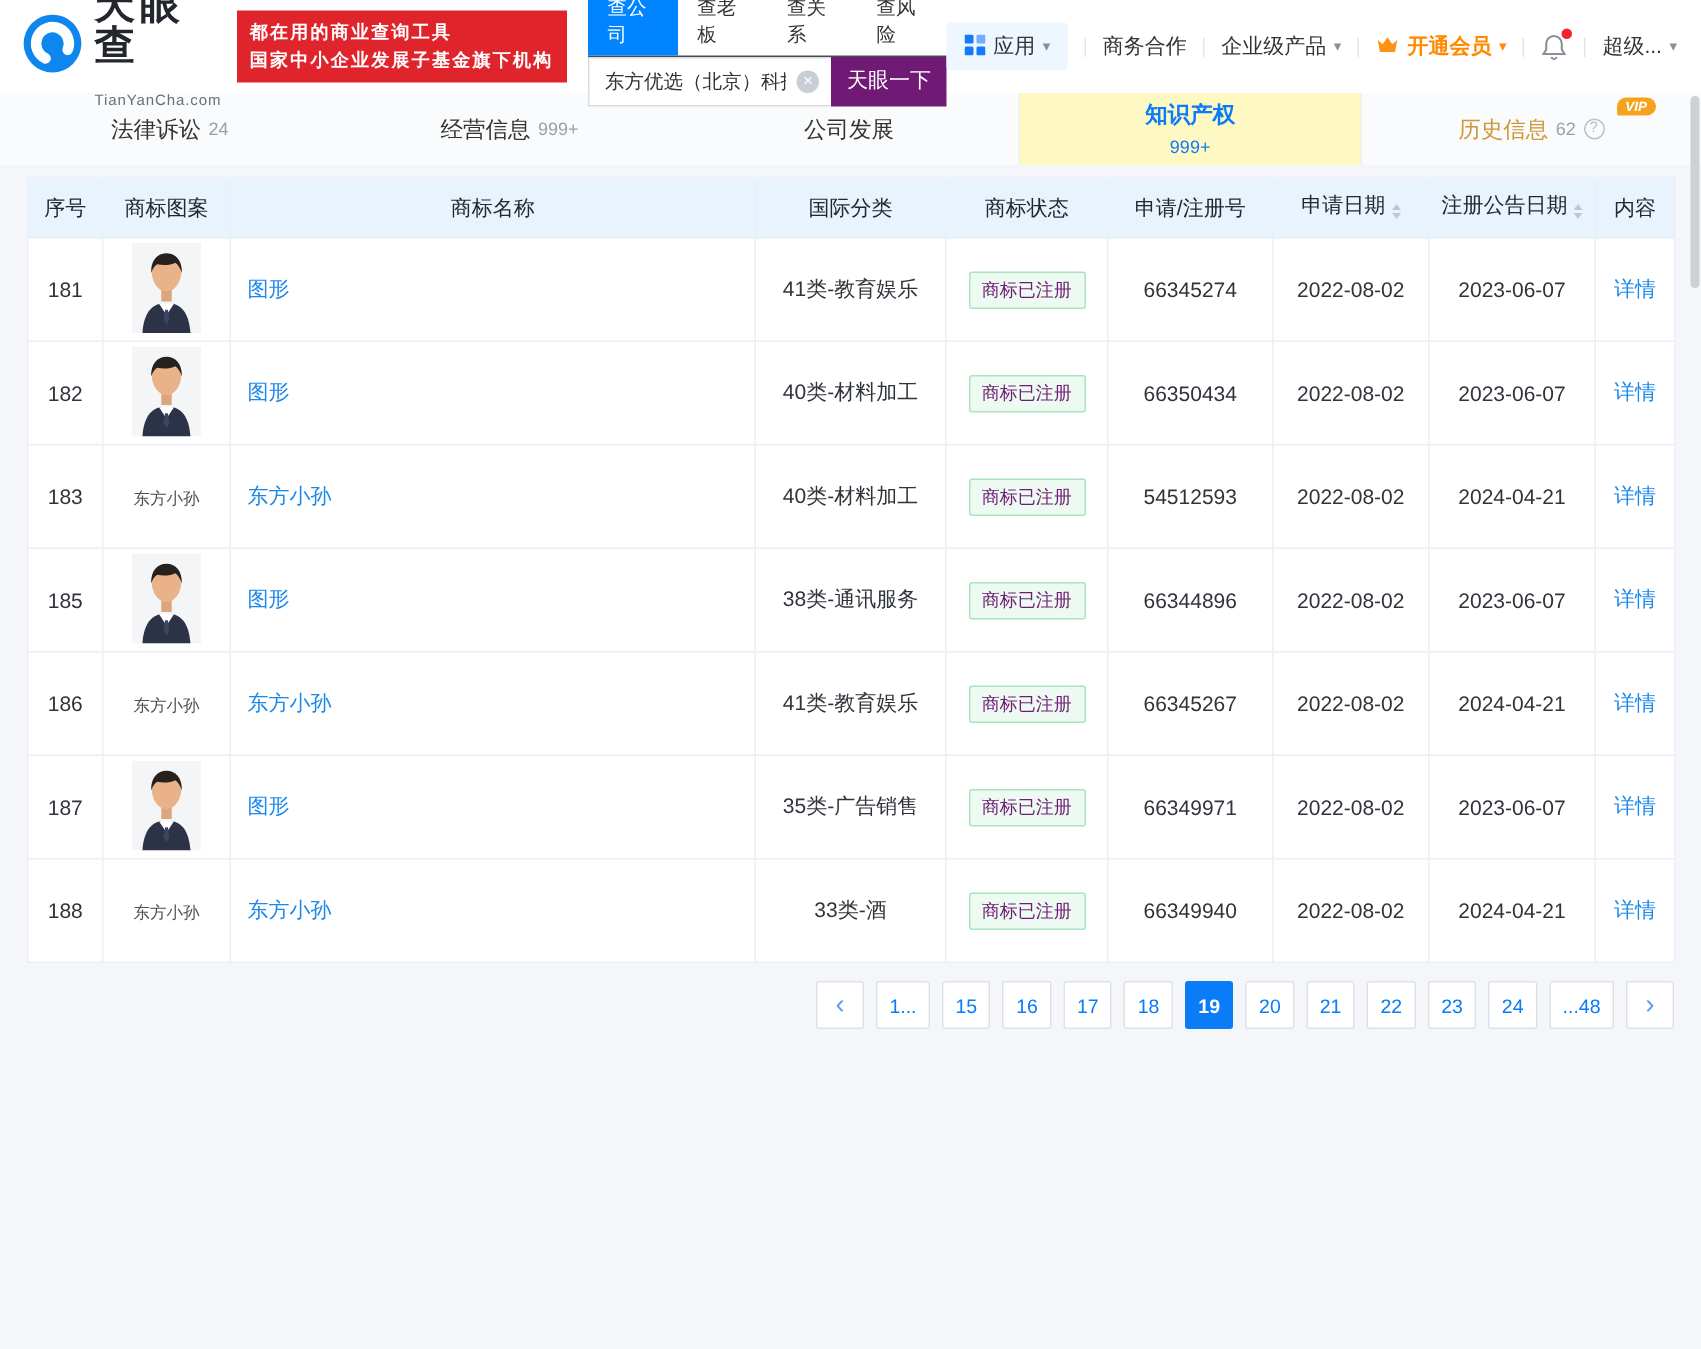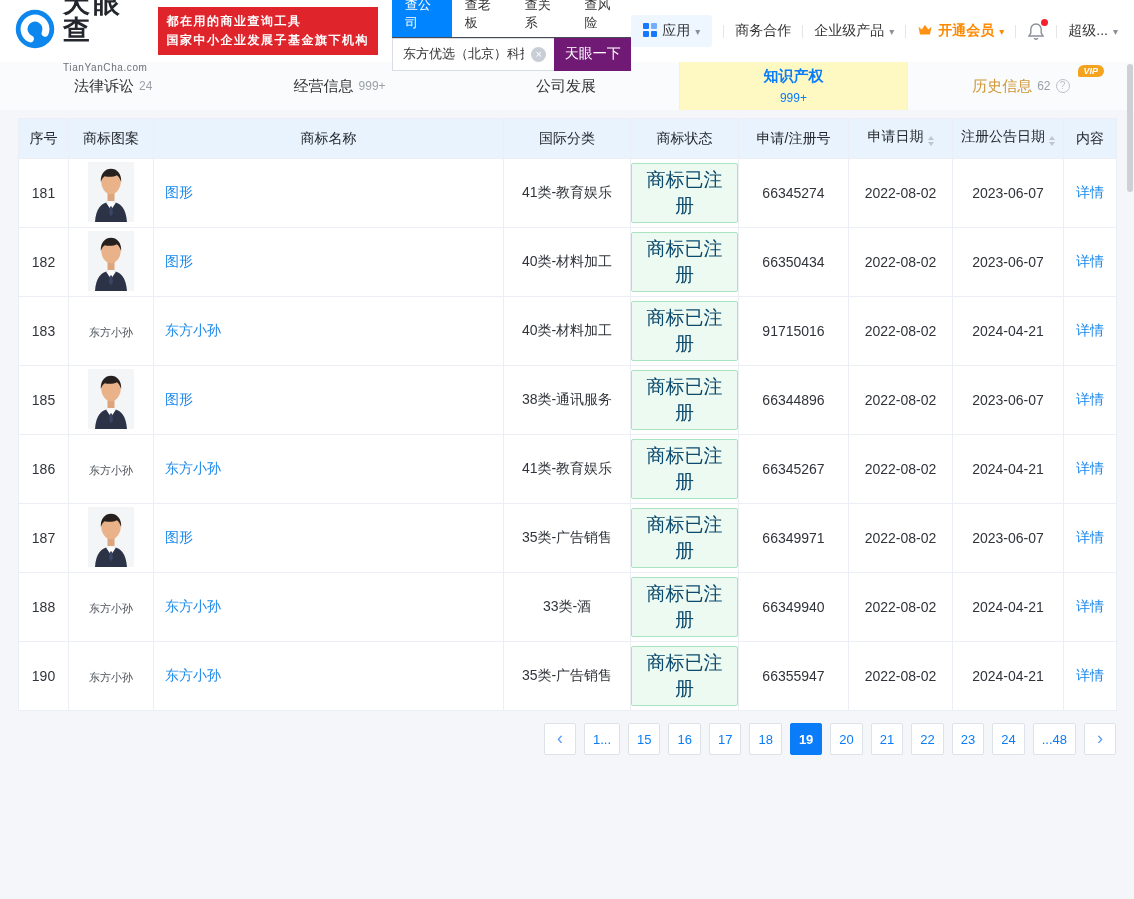--- a/index.html
+++ b/index.html
@@ -56,21 +56,21 @@
   table { width:100%; border-collapse:collapse; table-layout:fixed; }
   th,td { border:1px solid #ebeff5; }
   thead th { background:#e8f3fd; height:40px; font-size:14px; font-weight:400; color:#24282e; }
   td { height:69px; text-align:center; font-size:14px; color:#30343a; }
   .col-no{width:50px}.col-img{width:85px}.col-name{width:350px}.col-class{width:127px}
   .col-status{width:108px}.col-reg{width:110px}.col-apply{width:104px}.col-pub{width:111px}.col-detail{width:53px}
   .name-cell { text-align:left; padding-left:11px; }
   .tm-link { color:#1c88eb; cursor:pointer; text-decoration:none; }
   .textmark { font-size:11px; color:#4a4f57; font-family:"Liberation Serif","DejaVu Serif",serif; cursor:pointer; }
   .portrait-box { display:inline-block; line-height:0; cursor:pointer; }
-  .status-badge { display:inline-block; padding:3px 8px; font-size:19px; color:#0c4a6e;
+  .status-badge { display:inline-block; padding:3px 8px; font-size:12px; color:#701a75;
     background:#edfaf1; border:1px solid #a9e3c0; border-radius:2px; }
   .sort { display:inline-flex; flex-direction:column; margin-left:4px; vertical-align:1px; }
   .sort i { width:0; height:0; border:3.5px solid transparent; }
   .sort .up { border-bottom:4.5px solid #c0c6cf; margin-bottom:2px; }
   .sort .down { border-top:4.5px solid #c0c6cf; }
 
   
   .pagination { display:flex; justify-content:flex-end; gap:8px; margin:12px 18px 0; }
   .page-btn { min-width:32px; height:32px; padding:0 8px; background:#fff; border:1px solid #dde2e9;
     border-radius:2px; color:#0b7cf8; font-size:13px; display:flex; align-items:center;
@@ -253,21 +253,21 @@
     <td>2023-06-07</td>
     <td><a class="tm-link">详情</a></td>
   </tr>
 
   <tr>
     <td>183</td>
     <td><span class="textmark">东方小孙</span></td>
     <td class="name-cell"><a class="tm-link">东方小孙</a></td>
     <td>40类-材料加工</td>
     <td><span class="status-badge">商标已注册</span></td>
-    <td>91715016</td>
+    <td>54512593</td>
     <td>2022-08-02</td>
     <td>2024-04-21</td>
     <td><a class="tm-link">详情</a></td>
   </tr>
 
 
   <tr>
     <td>185</td>
     <td><span class="portrait-box"><svg width="46" height="60" viewBox="0 0 46 60">
                 <rect width="46" height="60" fill="#f3f5f7"></rect>
@@ -325,31 +325,20 @@
     <td class="name-cell"><a class="tm-link">东方小孙</a></td>
     <td>33类-酒</td>
     <td><span class="status-badge">商标已注册</span></td>
     <td>66349940</td>
     <td>2022-08-02</td>
     <td>2024-04-21</td>
     <td><a class="tm-link">详情</a></td>
   </tr>
 
 
-  <tr>
-    <td>190</td>
-    <td><span class="textmark">东方小孙</span></td>
-    <td class="name-cell"><a class="tm-link">东方小孙</a></td>
-    <td>35类-广告销售</td>
-    <td><span class="status-badge">商标已注册</span></td>
-    <td>66355947</td>
-    <td>2022-08-02</td>
-    <td>2024-04-21</td>
-    <td><a class="tm-link">详情</a></td>
-  </tr>
 </tbody>
   </table>
 </div>
 
 <div class="pagination">
   <div class="page-btn nav-arrow">‹</div>
   <span style="display:contents;"><div class="page-btn">1...</div><div class="page-btn">15</div><div class="page-btn">16</div><div class="page-btn">17</div><div class="page-btn">18</div><div class="page-btn active">19</div><div class="page-btn">20</div><div class="page-btn">21</div><div class="page-btn">22</div><div class="page-btn">23</div><div class="page-btn">24</div><div class="page-btn">...48</div></span>
   <div class="page-btn nav-arrow">›</div>
 </div>
 

